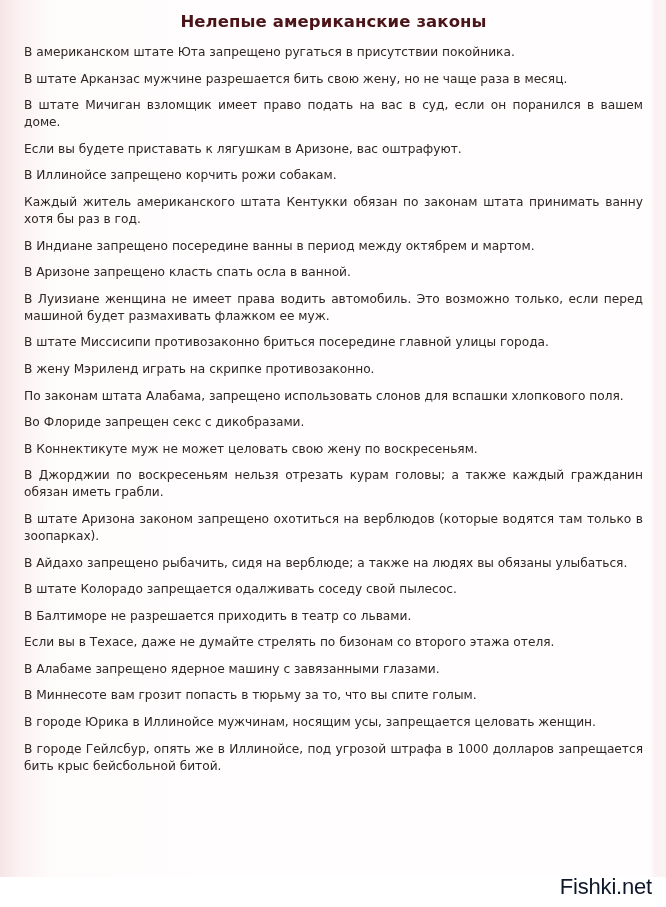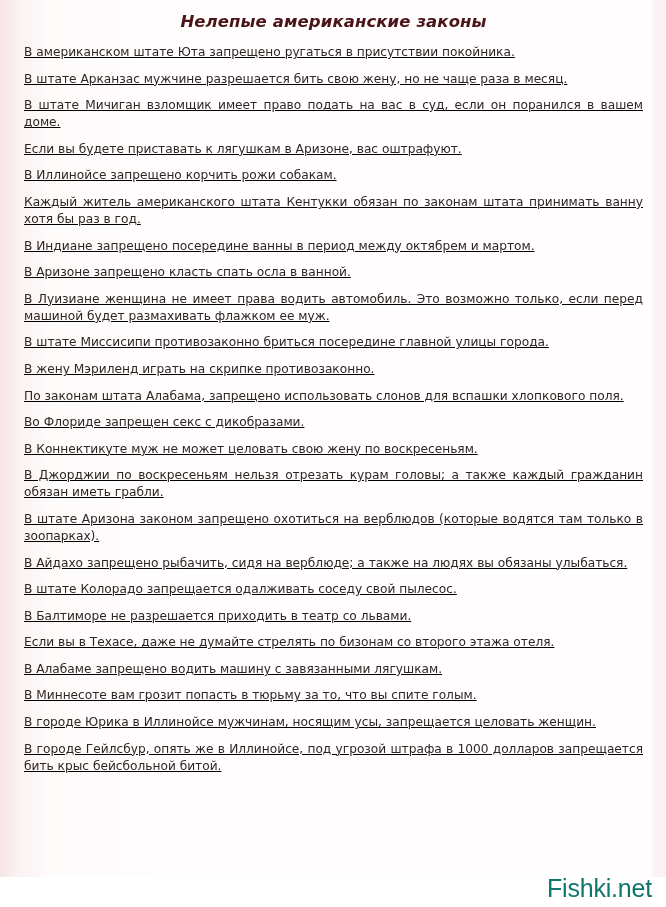--- a/index.html
+++ b/index.html
@@ -30,27 +30,25 @@
   }
   .title {
     margin: 12px 0 0 0;
     height: 26px;
     text-align: center;
     font-family: "DejaVu Sans", sans-serif;
     font-weight: bold;
     font-size: 16.5px;
     color: #4a1418;
     letter-spacing: 0.1px;
-    font-style: italic;
   }
   .laws {
     list-style: none;
     margin: 6px 0 0 0;
     padding: 0;
-    text-decoration: underline;
   }
   .law {
     margin: 0 0 9.6px 0;
     font-size: 12.2px;
     line-height: 17px;
     color: #2f2624;
     text-align: justify;
     text-align-last: left;
   }
   .footer {
@@ -59,22 +57,22 @@
     top: 877px;
     width: 666px;
     height: 30px;
     background: #ffffff;
   }
   .watermark {
     position: absolute;
     right: 14px;
     top: 874px;
     font-family: "Liberation Sans", sans-serif;
-    font-size: 25px;
-    color: #0f766e;
+    font-size: 22px;
+    color: #0f172a;
     letter-spacing: -0.2px;
   }
 </style>
 </head>
 <body>
 
 <div class="page">
   <div class="content">
     <h1 class="title">Нелепые американские законы</h1>
     <ul class="laws">
@@ -91,21 +89,21 @@
       <li class="law">В жену Мэриленд играть на скрипке противозаконно.</li>
       <li class="law">По законам штата Алабама, запрещено использовать слонов для вспашки хлопкового поля.</li>
       <li class="law">Во Флориде запрещен секс с дикобразами.</li>
       <li class="law">В Коннектикуте муж не может целовать свою жену по воскресеньям.</li>
       <li class="law">В Джорджии по воскресеньям нельзя отрезать курам головы; а также каждый гражданин обязан иметь грабли.</li>
       <li class="law">В штате Аризона законом запрещено охотиться на верблюдов (которые водятся там только в зоопарках).</li>
       <li class="law">В Айдахо запрещено рыбачить, сидя на верблюде; а также на людях вы обязаны улыбаться.</li>
       <li class="law">В штате Колорадо запрещается одалживать соседу свой пылесос.</li>
       <li class="law">В Балтиморе не разрешается приходить в театр со львами.</li>
       <li class="law">Если вы в Техасе, даже не думайте стрелять по бизонам со второго этажа отеля.</li>
-      <li class="law">В Алабаме запрещено водить машину с завязанными лягушкам.</li>
+      <li class="law">В Алабаме запрещено ядерное машину с завязанными глазами.</li>
       <li class="law">В Миннесоте вам грозит попасть в тюрьму за то, что вы спите голым.</li>
       <li class="law">В городе Юрика в Иллинойсе мужчинам, носящим усы, запрещается целовать женщин.</li>
       <li class="law">В городе Гейлсбур, опять же в Иллинойсе, под угрозой штрафа в 1000 долларов запрещается бить крыс бейсбольной битой.</li>
     </ul>
   </div>
 </div>
 
 <div class="footer"></div>
 <div class="watermark">Fishki.net</div>
 

